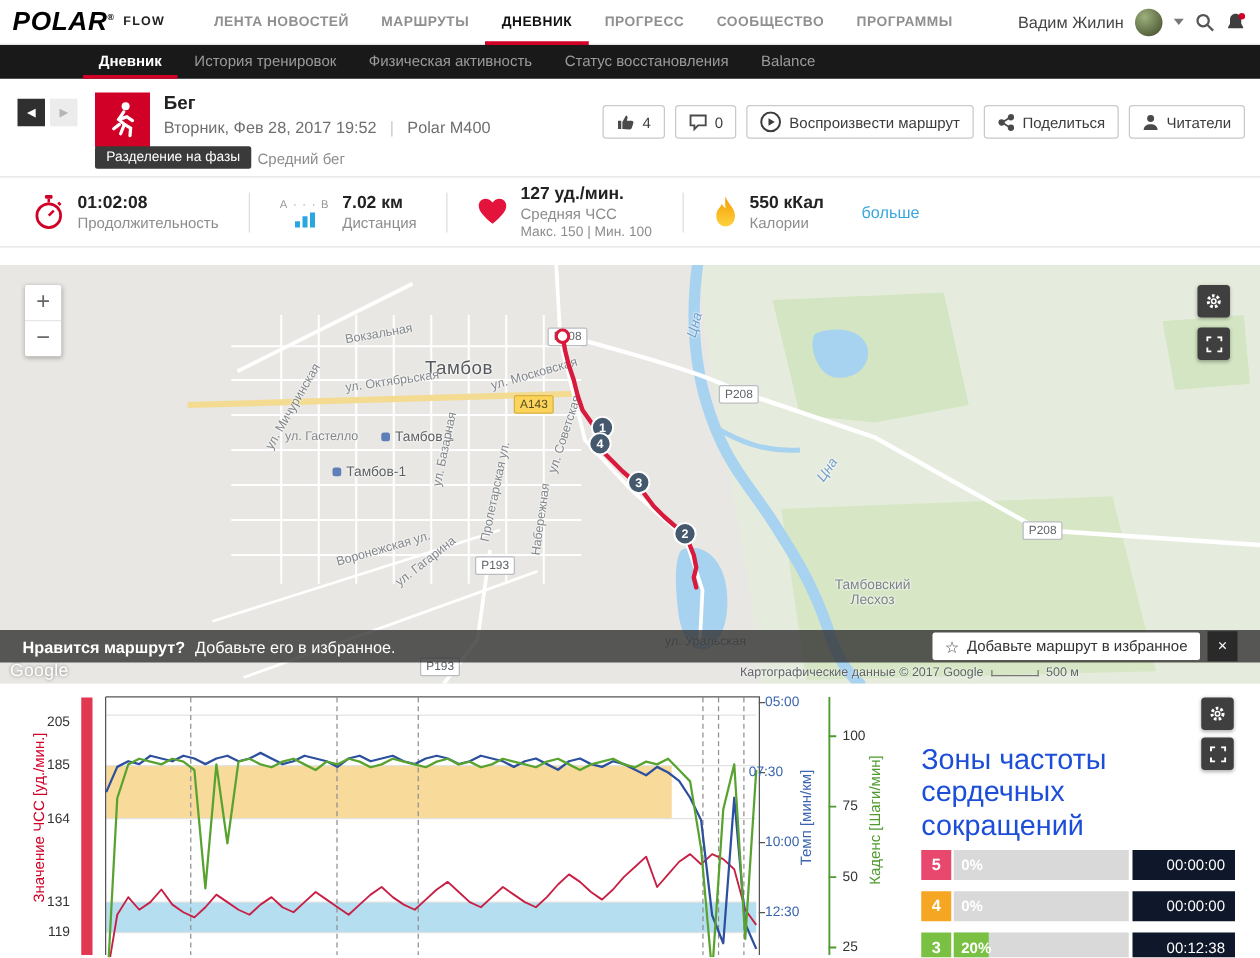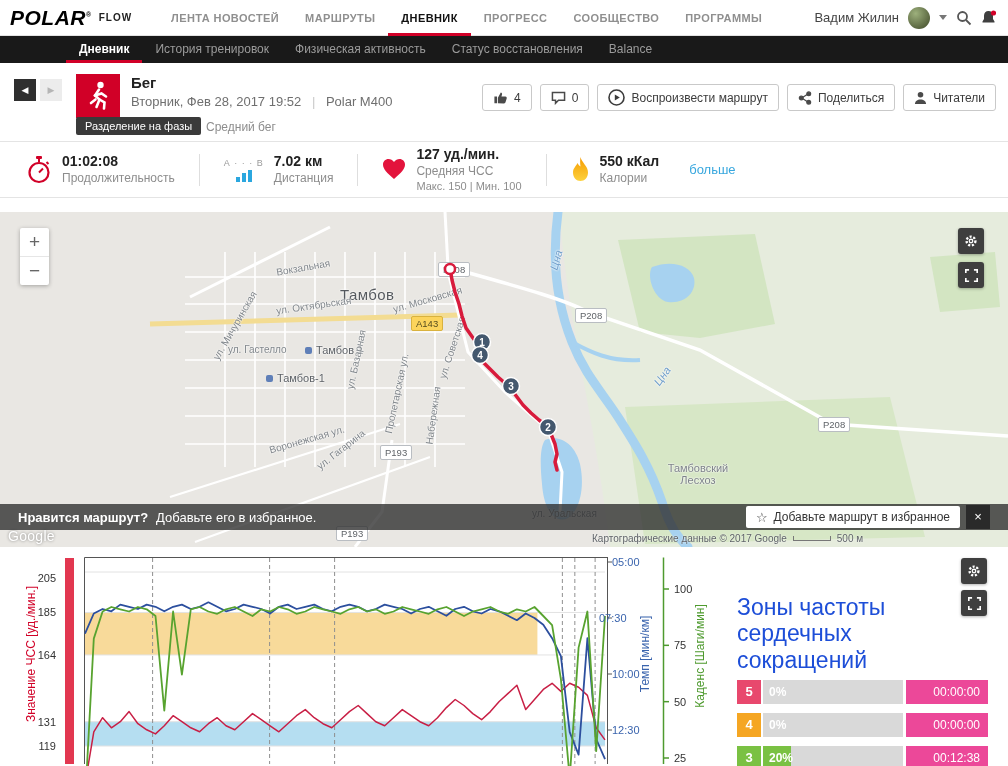--- a/index.html
+++ b/index.html
@@ -126,21 +126,21 @@
 
   .zones { position:absolute; left:737px; top:47px; width:255px; }
   .zones-title { font-size:23px; color:#1d4ed8; line-height:1.15; margin-bottom:7px; width:220px; }
   .z-row { display:flex; align-items:center; margin-bottom:9px; }
   .z-num { width:24px; height:24px; color:#fff; font-weight:bold; font-size:13px; text-align:center;
     line-height:24px; margin-right:2px; flex:none; }
   .z-track { position:relative; width:140px; height:24px; background:#d9d9d9; margin-right:3px; flex:none; }
   .z-fill { position:absolute; left:0; top:0; height:100%; }
   .z-pct { position:absolute; left:6px; top:0; line-height:24px; color:#fff; font-weight:bold;
     font-size:12px; }
-  .z-time { width:82px; height:24px; background:#ec4899; color:#fff; font-size:12px;
+  .z-time { width:82px; height:24px; background:#0f172a; color:#fff; font-size:12px;
     display:flex; align-items:center; justify-content:flex-end; padding-right:8px; flex:none; }
 </style>
 </head>
 <body>
 
 <div class="app">
 
   <div class="hdr">
     <div class="logo"><span>POLAR</span><sup>®</sup></div>
     <div class="flow">FLOW</div>

